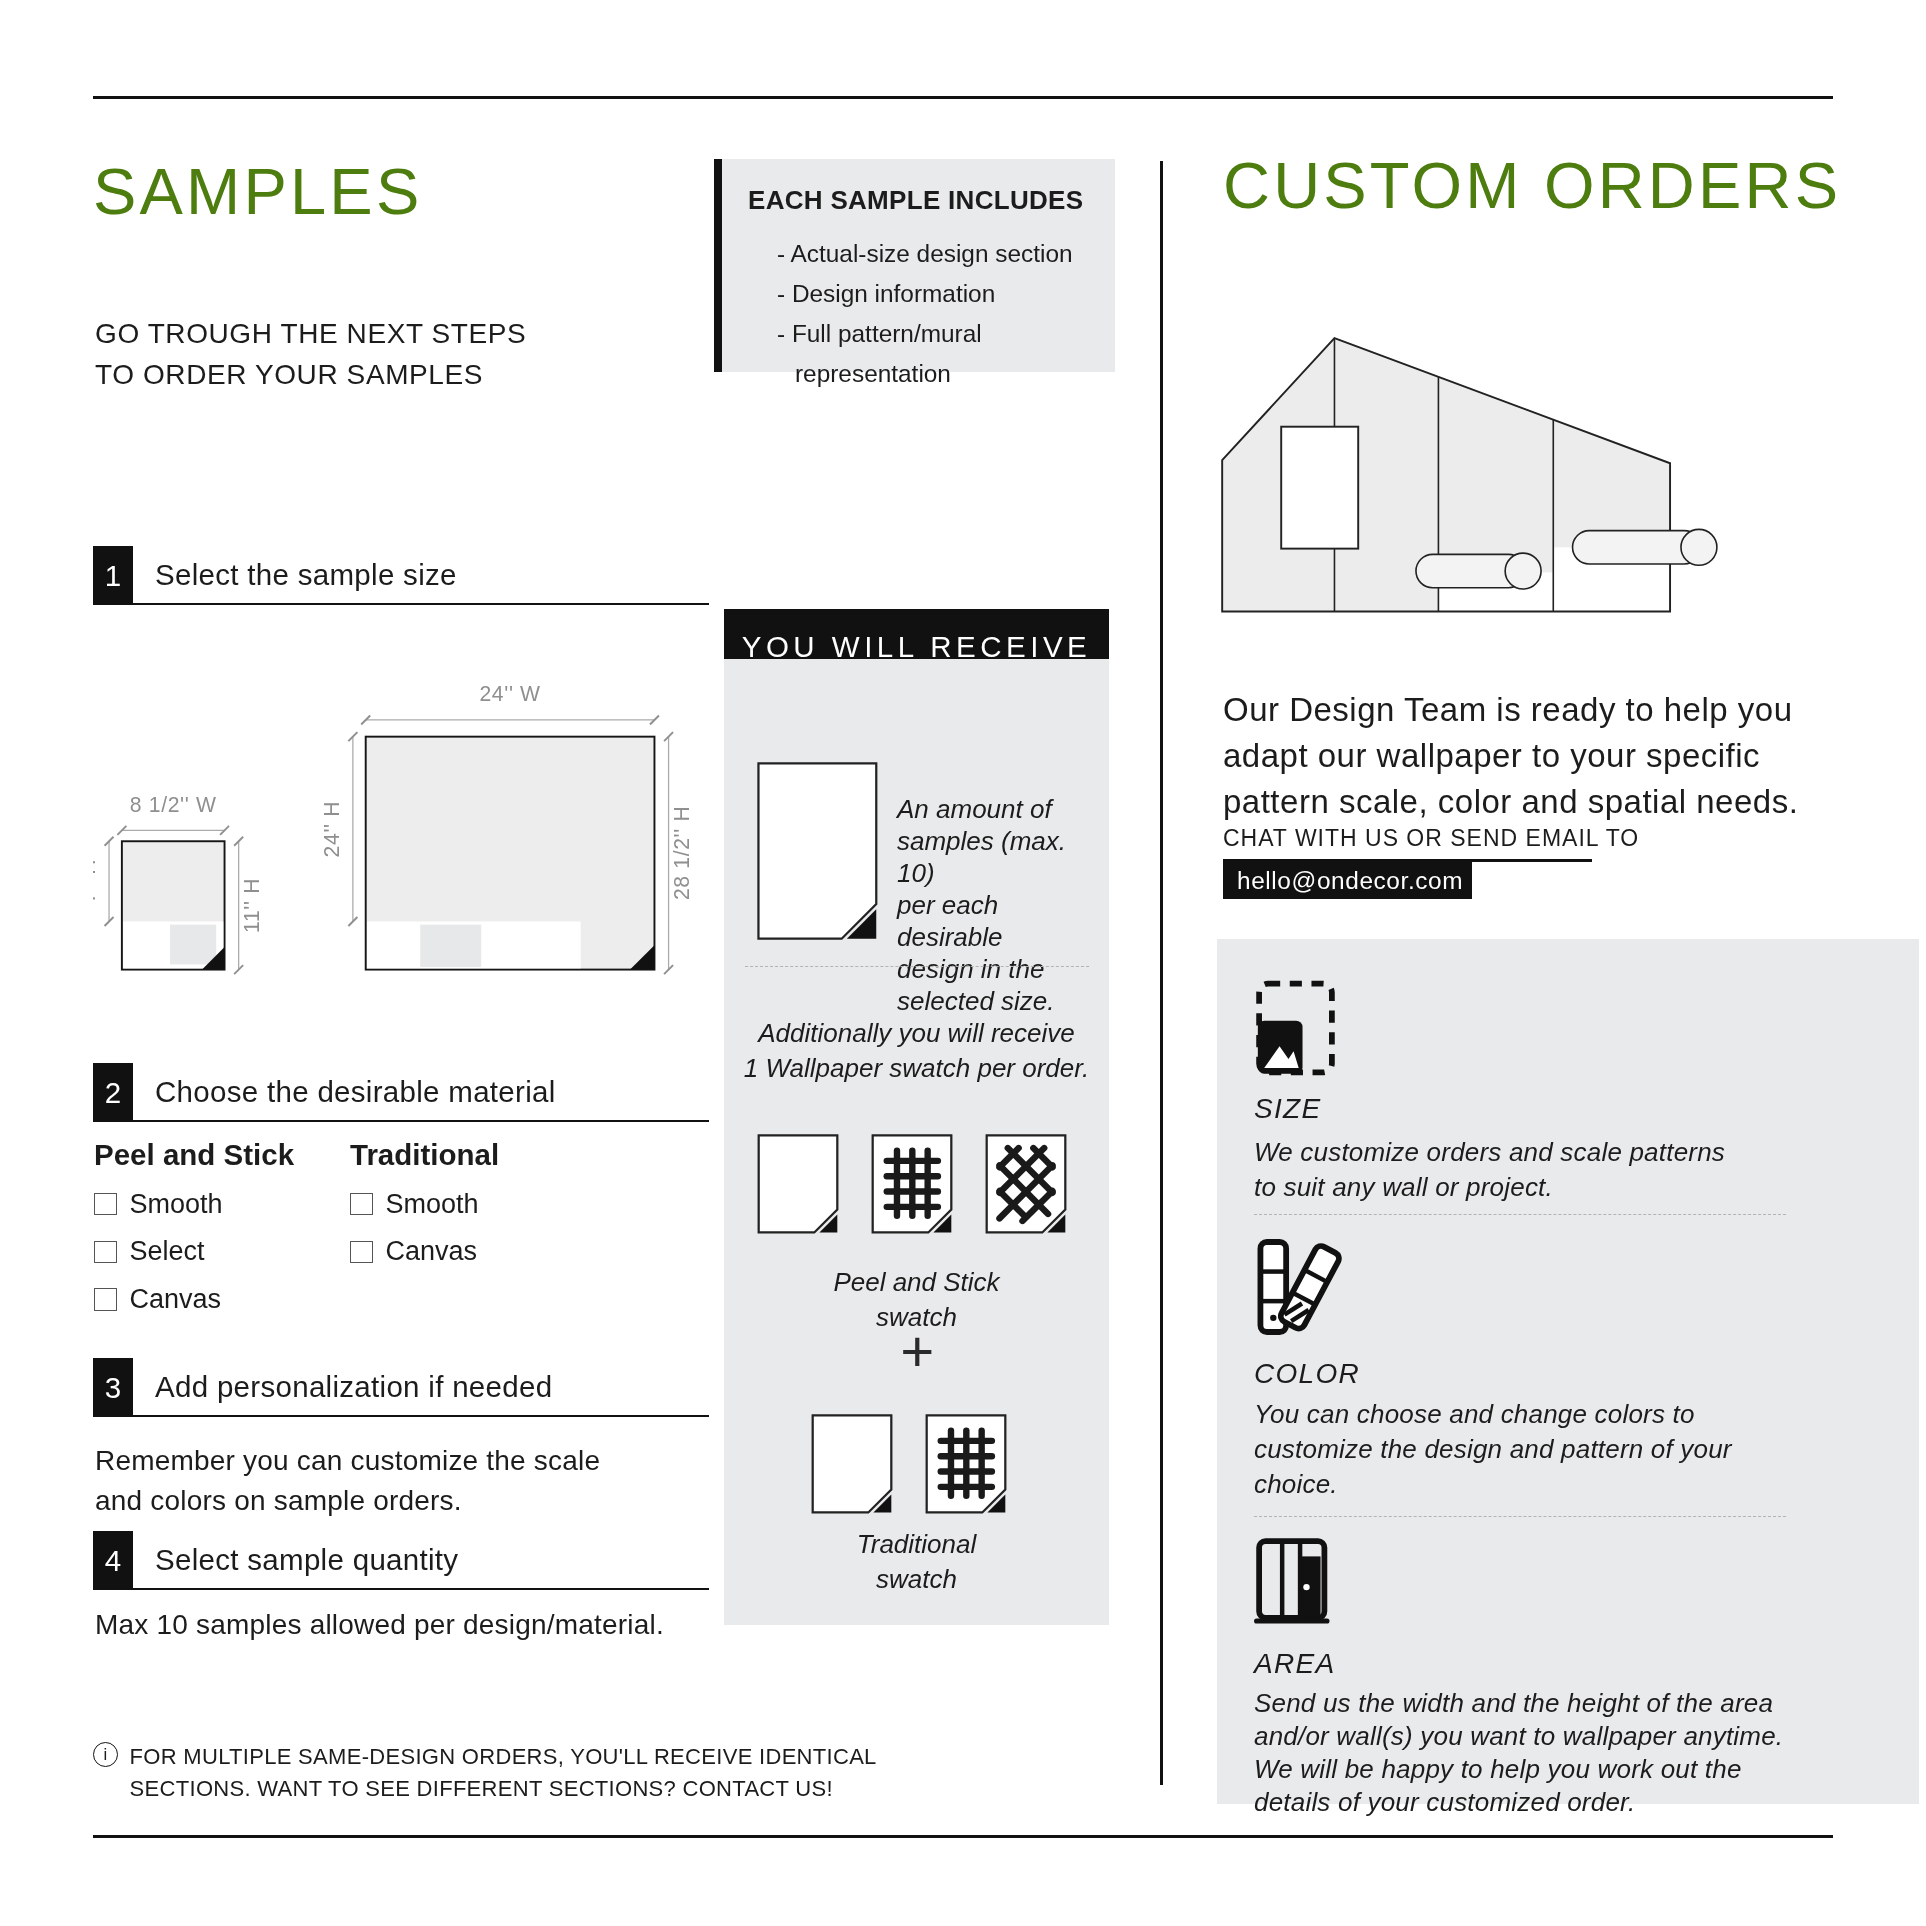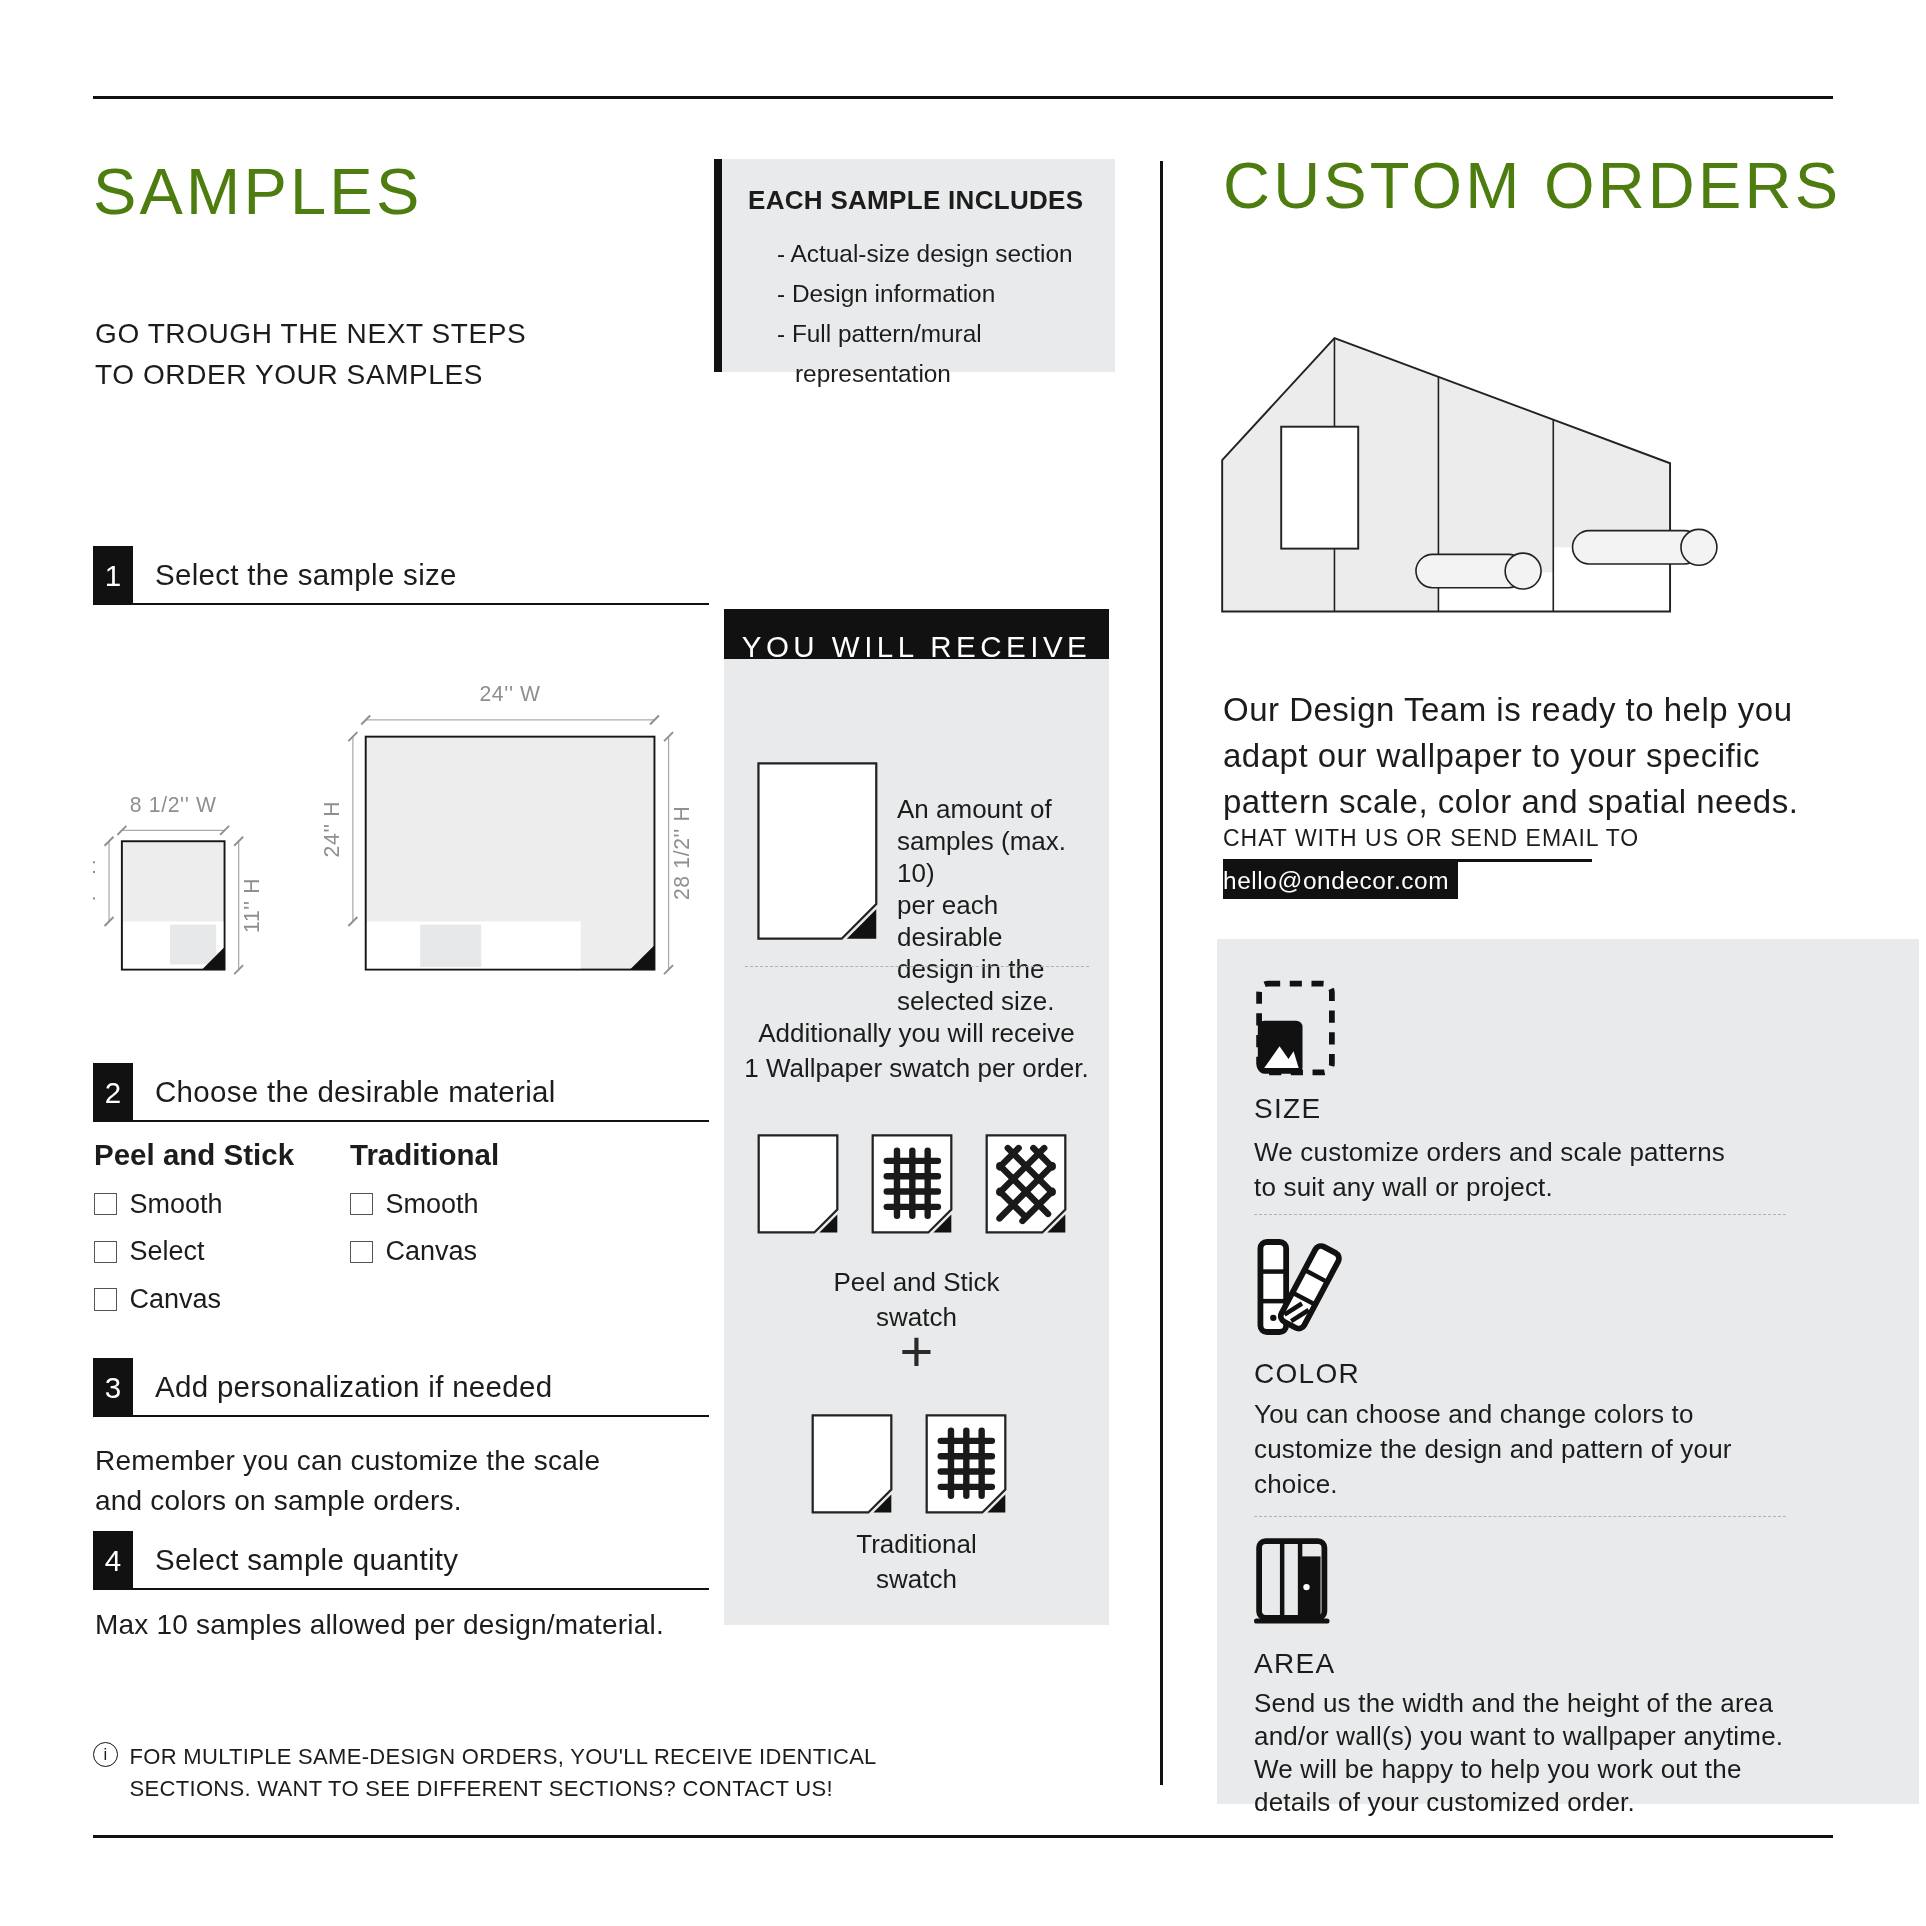--- a/index.html
+++ b/index.html
@@ -20,28 +20,28 @@
   .body-text{font-size:28px;font-weight:300;line-height:40px;letter-spacing:0.2px;}
   .note{display:flex;font-size:22px;line-height:32px;letter-spacing:0.3px;}
   .note .ico{width:23px;height:23px;border:1.9px solid #111;border-radius:50%;display:flex;
              align-items:center;justify-content:center;font-size:16.7px;margin-right:11.6px;flex:0 0 23px;margin-top:1.3px;}
   .inc-box{background:#e9eaeb;padding:26px 26px 24px 26px;box-sizing:border-box;}
   .inc-title{font-size:26px;font-weight:600;letter-spacing:0.3px;margin-bottom:18px;}
   .inc-item{font-size:24.4px;font-weight:300;line-height:40px;margin-left:29px;}
   .inc-item.indent{padding-left:18px;}
   .ywr-bar{background:#111;color:#fff;display:flex;align-items:center;justify-content:center;
            font-size:29.5px;font-weight:300;letter-spacing:4.5px;margin-top:26px;}
-  .panel{background:#e9eaeb;}
+  .panel{background:#e9eaeb;font-style:italic;}
   .rec-text{font-size:26px;font-weight:300;line-height:32px;}
   .center-cap{font-size:26px;font-weight:300;line-height:35px;text-align:center;width:100%;}
   .dashed{border-top:1.9px dashed #b3b3b3;height:0;}
   .intro{font-size:33px;font-weight:300;line-height:46px;letter-spacing:0.5px;margin-top:28px;}
   .contact{font-size:23px;font-weight:400;letter-spacing:1px;}
   .chip{background:#111;color:#fff;font-size:24.4px;font-weight:300;display:flex;align-items:center;
-        letter-spacing:0.6px;}
+        padding-left:14px;letter-spacing:0.6px;}
   .sec-title{font-size:28px;font-weight:400;letter-spacing:1.3px;}
   .sec-text{font-size:26px;font-weight:300;line-height:35px;letter-spacing:0.2px;}
   .plus-glyph{font-size:58px;font-weight:300;color:#2a2a2a;text-align:center;width:100%;line-height:45px;}
   svg text{font-family:"Liberation Sans",sans-serif;}
   .dimlabel{fill:#8f8f8f;font-size:33px;letter-spacing:1px;font-weight:300;}
 </style>
 </head>
 <body>
 
 <div class="page">

